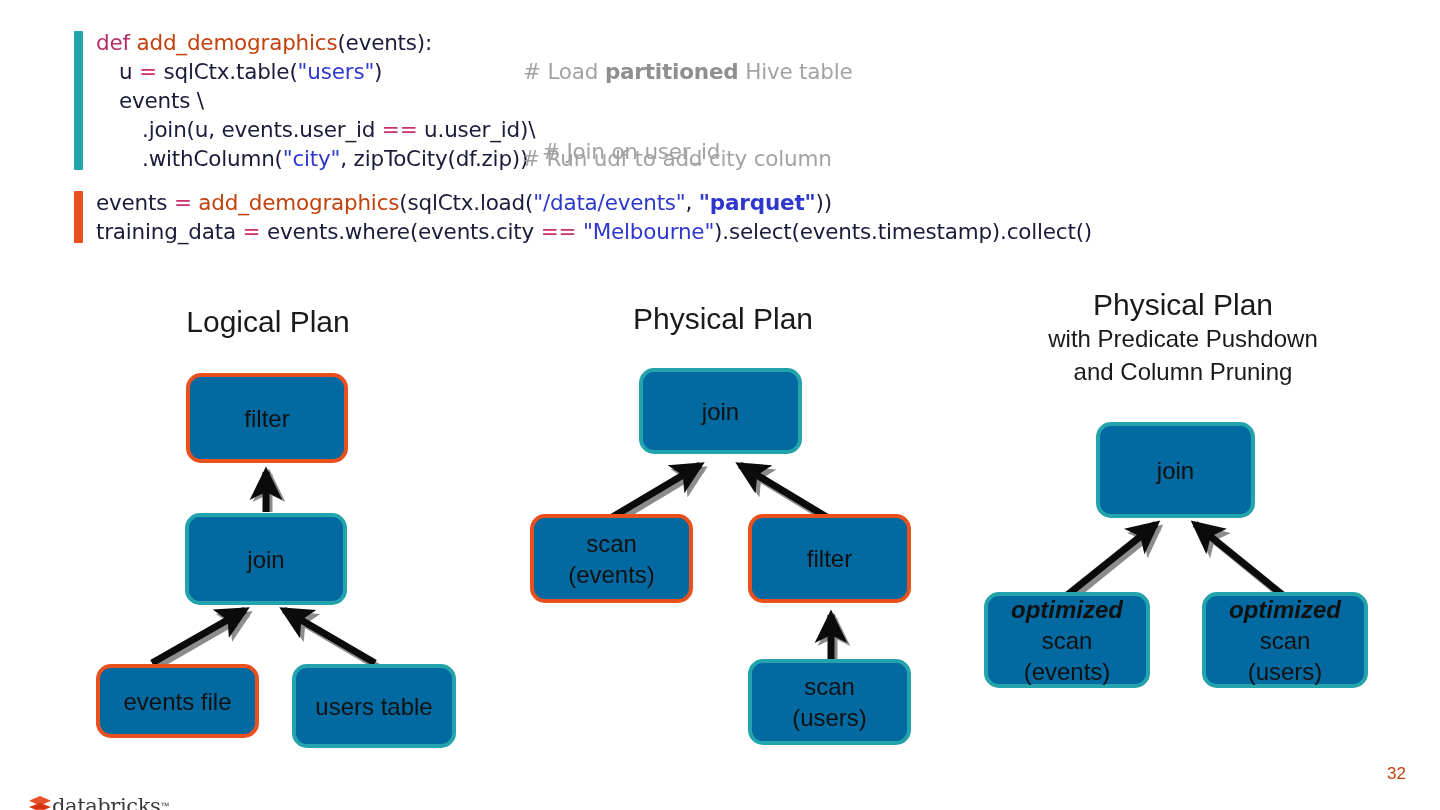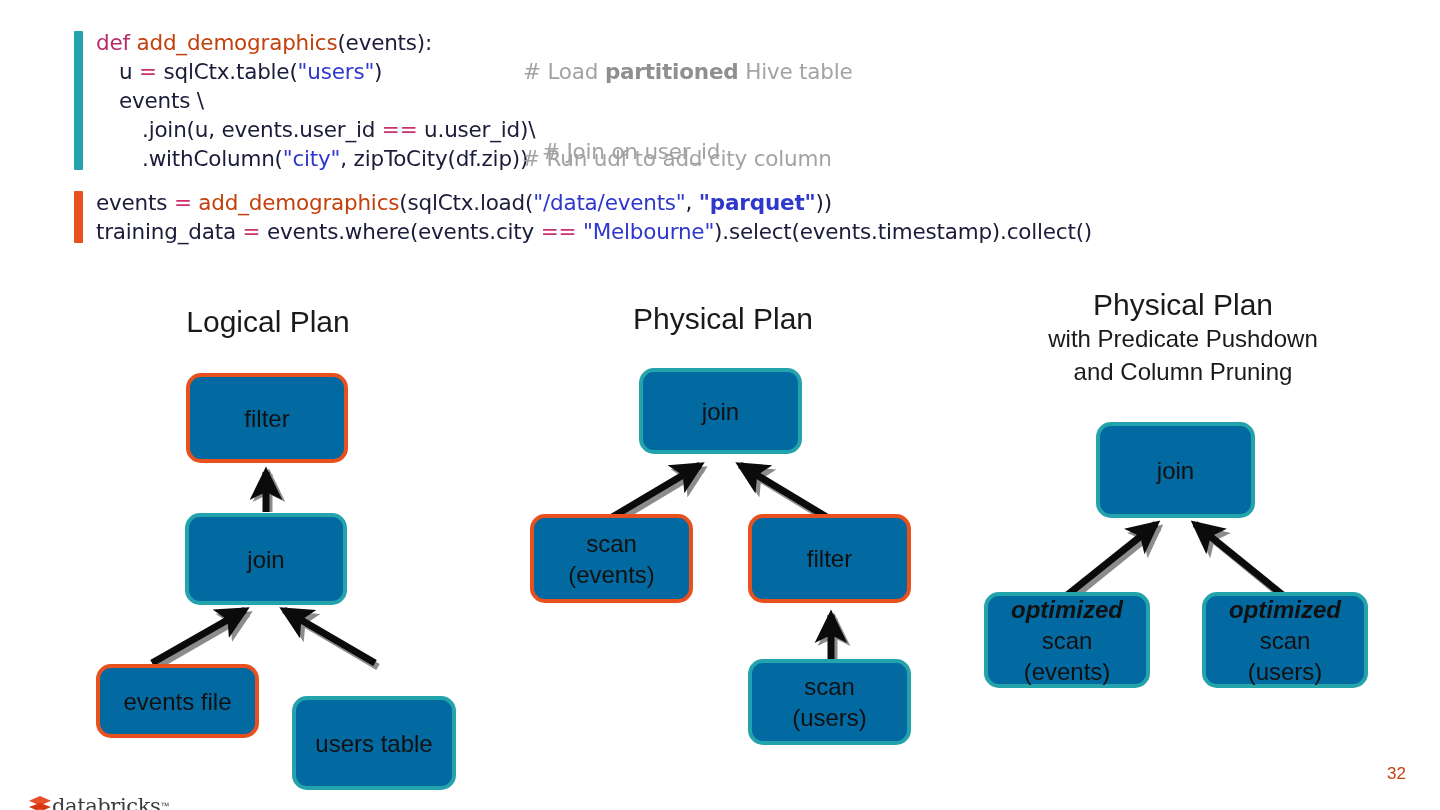--- a/index.html
+++ b/index.html
@@ -213,21 +213,21 @@
 </div>
 
 <div class="node teal" style="left:185px; top:513px; width:162px; height:92px;">
   <span>join</span>
 </div>
 
 <div class="node orange" style="left:75px; top:664px; width:163px; height:74px;margin-left:21px;">
   <span>events file</span>
 </div>
 
-<div class="node teal" style="left:292px; top:664px; width:164px; height:94px;margin-top:32px;">
+<div class="node teal" style="left:292px; top:664px; width:164px; height:84px;">
   <span>users table</span>
 </div>
 
 <div class="col-title" style="left:565px; top:302px; width:316px;">Physical Plan</div>
 
 <div class="node teal" style="left:639px; top:368px; width:163px; height:86px;">
   <span>join</span>
 </div>
 
 <div class="node orange" style="left:530px; top:514px; width:163px; height:89px;">

